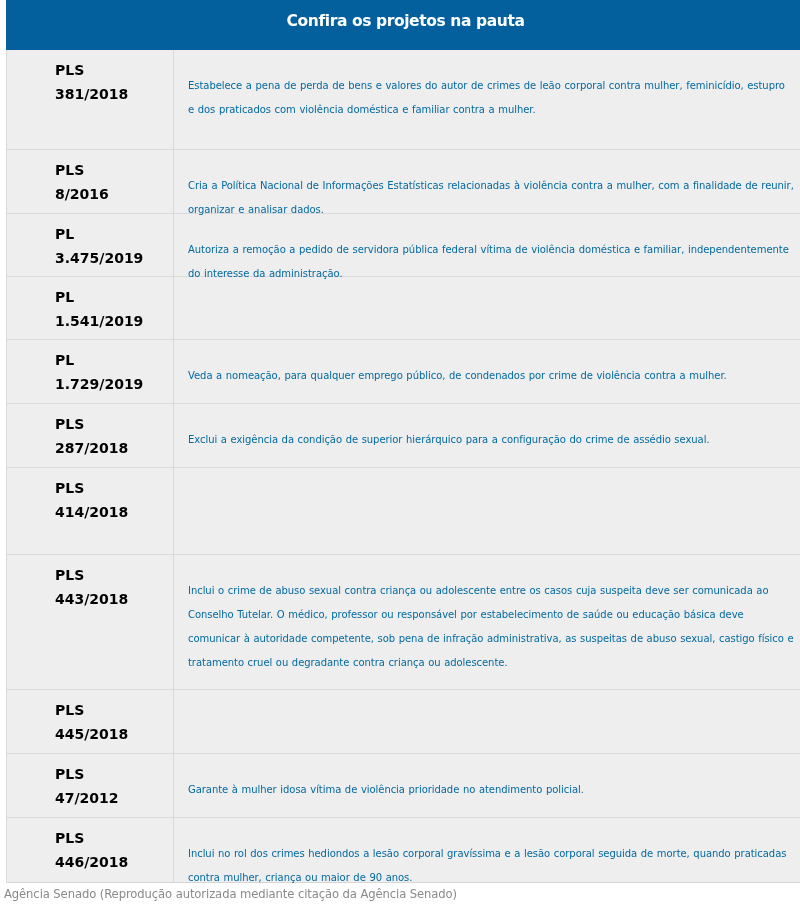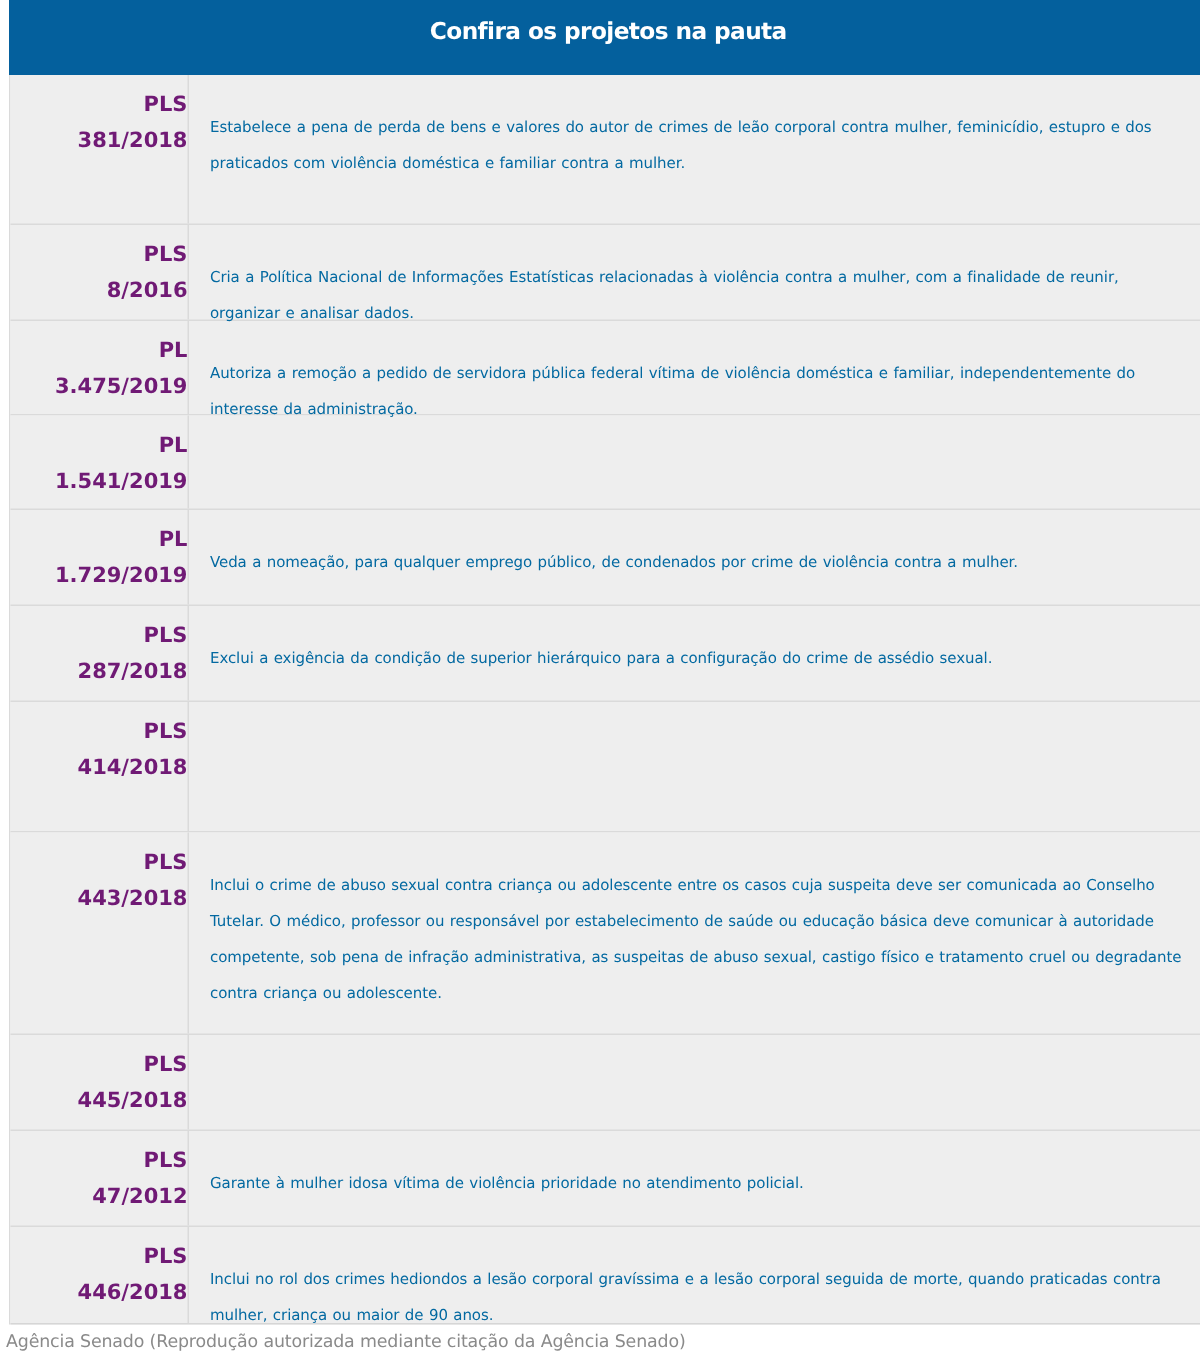--- a/index.html
+++ b/index.html
@@ -7,22 +7,22 @@
          font-family: "DejaVu Sans", sans-serif; }
   .table { position: absolute; left: 6px; top: 0; width: 799px; }
   .header { height: 50px; background: #04609d; color: #ffffff;
             display: flex; align-items: center; justify-content: center;
             font-family: "DejaVu Sans", sans-serif; font-weight: bold; font-size: 15.5px;
             letter-spacing: -0.4px; padding-bottom: 8px; box-sizing: border-box; }
   .row { display: flex; background: #eeeeee; border-bottom: 1px solid #dadada; box-sizing: border-box; }
   .row:last-child { border-bottom: 1px solid #d6d6d6; }
   .rows { border-left: 1px solid #dadada; border-right: 1px solid #dadada; }
   .code { width: 119px; flex: 0 0 119px; border-right: 1px solid #dadada; box-sizing: border-box;
-          text-align: right; color: #701a75; font-weight: bold; font-size: 14px;
-          line-height: 24px; padding-top: 8px; }
+          text-align: left; color: #000000; font-weight: bold; font-size: 14px;
+          line-height: 24px; padding-top: 8px; margin-left: 48px; }
   .code span { display: block; }
   .desc { flex: 1; color: #0369a1; font-size: 10px; line-height: 24px;
           padding: 24px 10px 0 14px; letter-spacing: -0.05px; word-spacing: 0.5px; }
   .caption { position: absolute; left: 4px; top: 887px; color: #8a8a8a; font-size: 11.6px;
              letter-spacing: -0.1px; }
 </style>
 </head>
 <body>
 
 <div class="table">

